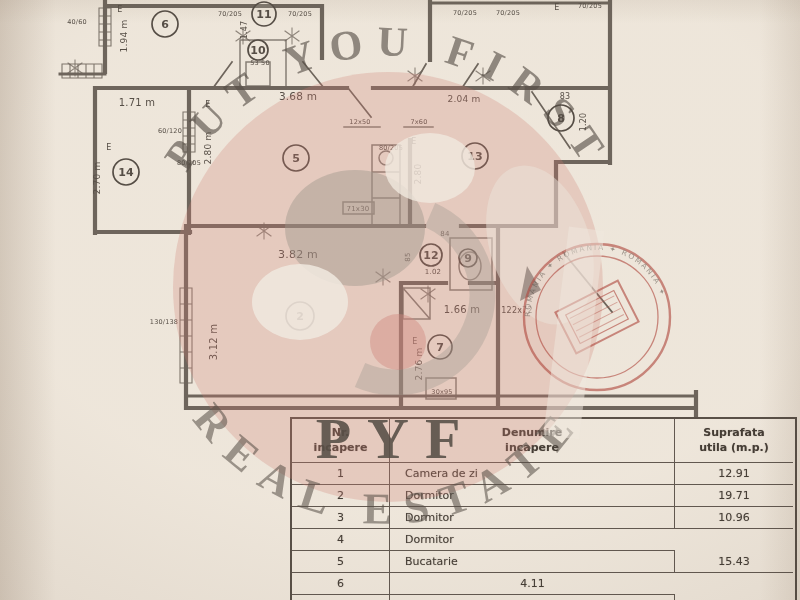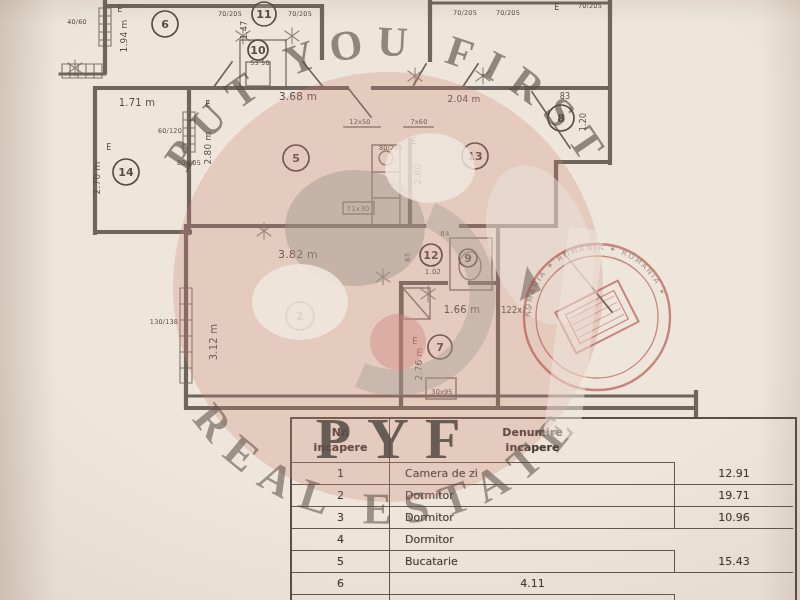--- a/index.html
+++ b/index.html
@@ -47,20 +47,22 @@
 <body>
 
 <div class="screen">
 
   <div class="table-wrap">
     <div class="t-row t-head">
       <div class="t-cell">Nr.
 incapere</div>
       <div class="t-cell">Denumire
 incapere</div>
+      <div class="t-cell">Suprafata
+utila (m.p.)</div>
     </div>
     <div id="table-rows">
         <div class="t-row">
           <div class="t-cell">1</div>
           <div class="t-cell name">Camera de zi</div>
           <div class="t-cell">12.91</div>
         </div>
         <div class="t-row">
           <div class="t-cell">2</div>
           <div class="t-cell name">Dormitor</div>

